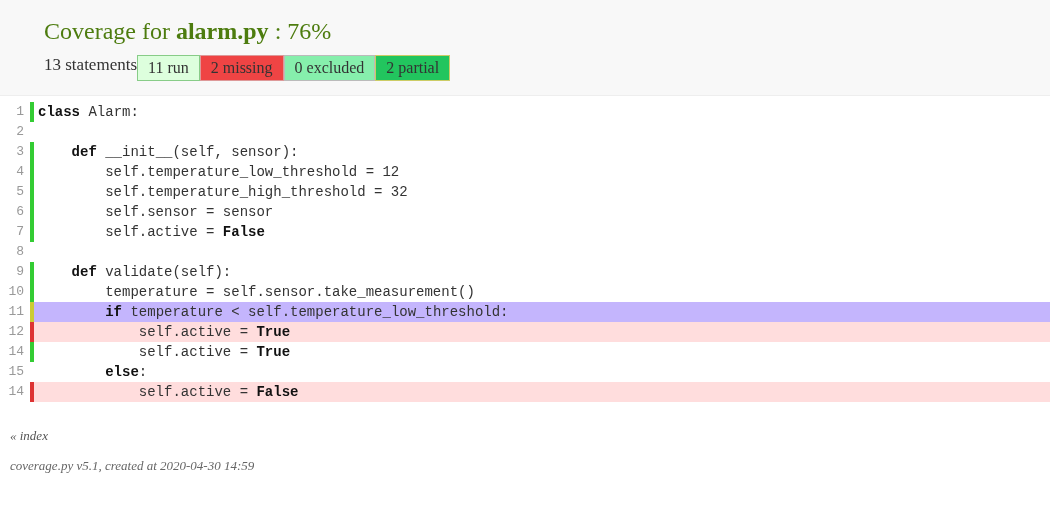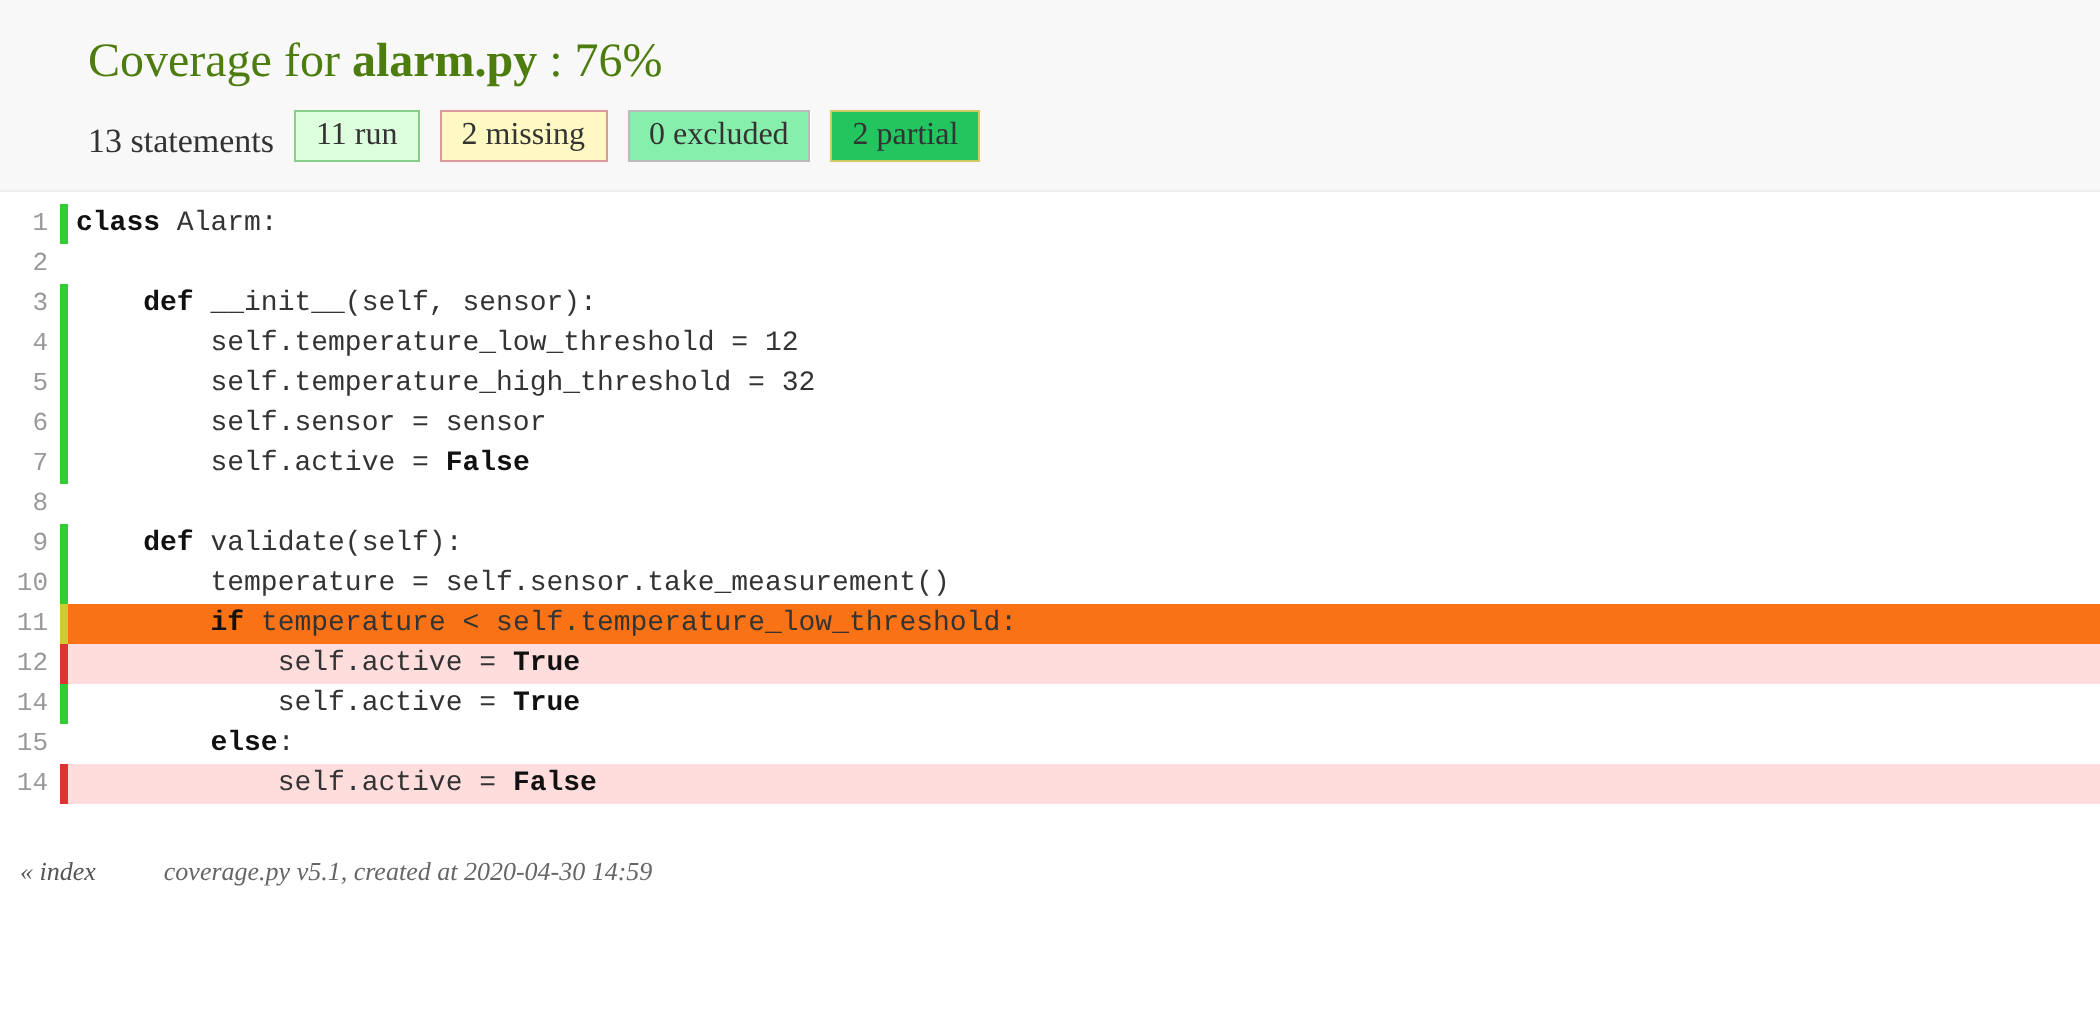--- a/index.html
+++ b/index.html
@@ -17,34 +17,34 @@
   .header h1 {
     font-size: 24px;
     font-weight: normal;
     color: #4d7c0f;
     margin-bottom: 10px;
   }
   .header h1 .filename { font-weight: bold; }
   .header h1 .pct { font-weight: normal; }
   .stats-row {
     display: flex;
-    align-items: flex-end;
-    gap: 10px;
+    align-items: flex-start;
+    gap: 0;
     font-size: 17px;
   }
   .stats-label { color: #333; }
   .badge {
     display: inline-block;
     padding: 3px 10px;
     border: 1px solid;
     font-size: 16px;
     cursor: pointer;
   }
   .badge-run { background: #ddffdd; border-color: #88cc88; color: #333; }
-  .badge-missing { background: #fef9c3; border-color: #dd9999; color: #333; }
+  .badge-missing { background: #ef4444; border-color: #dd9999; color: #333; }
   .badge-excluded { background: #86efac; border-color: #bbbbbb; color: #333; }
   .badge-partial { background: #22c55e; border-color: #cccc66; color: #333; }
 
   .code-area { padding-top: 6px; }
   .code-line {
     display: flex;
     align-items: stretch;
     line-height: 20px;
     font-family: Consolas, 'Courier New', monospace;
     font-size: 14px;
@@ -66,32 +66,33 @@
   .marker.missing { background: #dd3333; }
   .marker.partial { background: #cccc33; }
   .marker.none { background: transparent; }
   .code-text {
     flex: 1;
     white-space: pre;
     padding-left: 4px;
     color: #333;
   }
   .code-text.bg-missing { background: #ffdddd; }
-  .code-text.bg-partial { background: #f97316; }
+  .code-text.bg-partial { background: #c4b5fd; }
   .kw { font-weight: bold; color: #111; }
   .bold { font-weight: bold; color: #111; }
 
   .footer {
     padding: 26px 0 12px 10px;
     font-size: 13px;
     color: #666;
     font-style: italic;
     font-family: Georgia, serif;
     display: flex;
-    gap: 34px;
+    gap: 14px;
+    flex-direction: column;
   }
   .footer a { color: #555; text-decoration: none; cursor: pointer; }
 </style>
 </head>
 <body>
 
 <div class="header">
   <h1>
     <span>Coverage for </span><span class="filename">alarm.py</span><span> : </span><span class="pct">76%</span>
   </h1>

